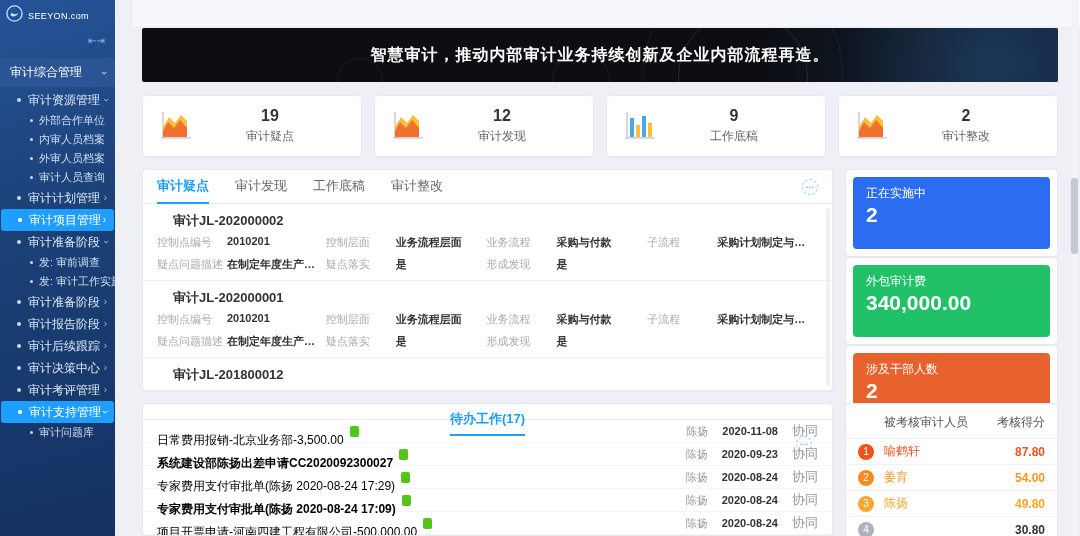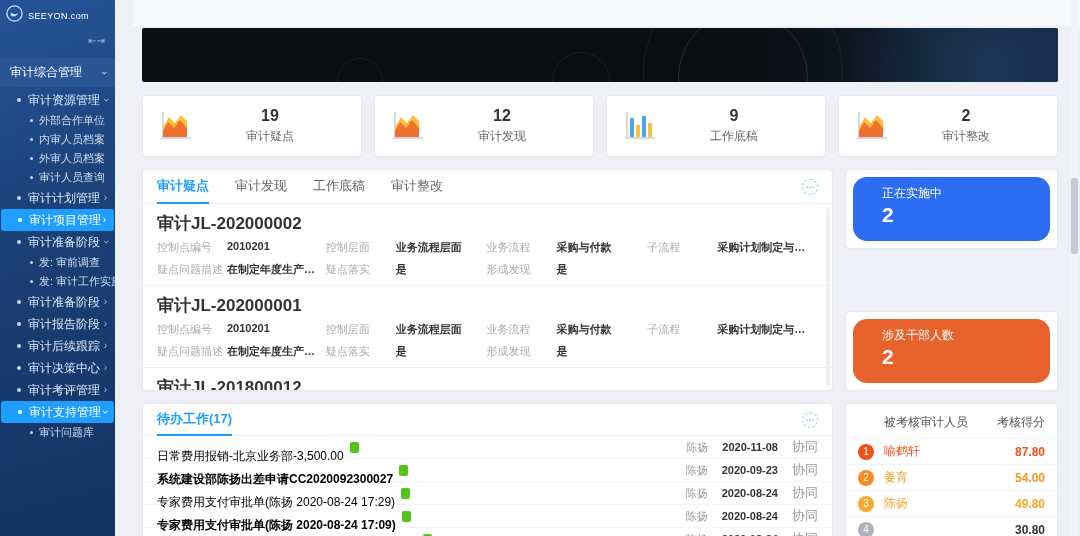--- a/index.html
+++ b/index.html
@@ -55,36 +55,36 @@
   .mid { display:flex; gap:12px; margin-top:12px; height:222px; }
   .card { background:#fff; border:1px solid #e7e9ef; border-radius:4px; box-shadow:0 1px 2px rgba(0,0,0,.03); }
   .list-card { flex:1; position:relative; overflow:hidden; }
   .tabs { display:flex; align-items:center; gap:26px; height:34px; padding:0 14px; border-bottom:1px solid #ececf0; }
   .tab { font-size:13px; color:#666; line-height:32px; height:34px; cursor:pointer; }
   .tab.active { color:#1e9fff; font-weight:600; border-bottom:2px solid #1e9fff; }
   .more { margin-left:auto; width:16px; height:16px; border:1px dashed #8fd0ff; border-radius:50%;
     color:#1e9fff; font-size:9px; line-height:14px; text-align:center; cursor:pointer; flex:none; }
   .audit-item { padding:5px 16px 1px 14px; border-bottom:1px solid #f0f0f3; }
   .audit-item:last-child { border-bottom:none; }
-  .audit-title { font-size:17px; font-weight:700; color:#333; margin:3px 0 5px; }
+  .audit-title { font-size:13px; font-weight:700; color:#333; margin:3px 16px 5px; }
   .detail-row { display:grid; grid-template-columns:1.05fr 1fr 1fr 1.05fr; margin-bottom:7px; }
   .pair { display:flex; font-size:11px; min-width:0; }
   .pair .lbl { flex:none; width:70px; color:#aaa; }
   .pair .val { color:#333; font-weight:600; white-space:nowrap; overflow:hidden; text-overflow:ellipsis; padding-right:8px; }
   .list-scroll { position:absolute; right:2px; top:38px; bottom:4px; width:4px; background:#eef0f3; border-radius:2px; }
 
   .right-col { width:213px; display:flex; flex-direction:column; justify-content:space-between; }
   .kpi-wrap { background:#fff; border:1px solid #e7e9ef; border-radius:4px; padding:7px; box-shadow:0 1px 2px rgba(0,0,0,.03); }
-  .kpi { border-radius:14px; color:#fff; padding:8px 29px; height:64px; cursor:pointer; }
+  .kpi { border-radius:4px; color:#fff; padding:8px 13px; height:72px; cursor:pointer; }
   .kpi-label { font-size:12px; }
   .kpi-value { font-size:21px; font-weight:600; margin-top:1px; }
 
   .bottom { display:flex; gap:12px; margin-top:12px; align-items:flex-start; }
   .todo-card { flex:1; overflow:hidden; }
-  .todo-head { display:flex; align-items:center; height:32px; padding:0 14px; border-bottom:1px solid #ececf0; }
+  .todo-head { display:flex; align-items:center; height:16px; padding:0 20px; border-bottom:1px solid #ececf0;flex-direction:column; }
   .todo-title { font-size:13px; color:#1e9fff; font-weight:600; height:32px; line-height:30px; border-bottom:2px solid #1e9fff; }
   .todo-row { display:flex; align-items:center; padding:4px 14px; height:23px; font-size:12px; border-bottom:1px solid #f5f5f7; cursor:pointer; }
   .todo-text { color:#000000; white-space:nowrap; overflow:hidden; text-overflow:ellipsis;margin-top:19px; }
   .todo-text.bold { font-weight:700; }
   .doc-badge { flex:none; width:9px; height:11px; background:#52c41a; border-radius:2px; margin-left:6px; }
   .todo-meta { margin-left:auto; display:flex; align-items:center; gap:14px; flex:none; padding-left:12px; }
   .person { color:#999; font-size:11px; }
   .date { color:#333; font-weight:700; font-size:11px; }
   .tag { color:#999; font-size:13px; }
 
@@ -206,20 +206,21 @@
   </aside>
 
   <main class="main">
     <div class="top-strip"></div>
 
     <div class="banner">
       <span class="circ c1"></span>
       <span class="circ c2"></span>
       <span class="circ c3"></span>
       <span class="circ c4"></span>
+      <div class="banner-text">智慧审计，推动内部审计业务持续创新及企业内部流程再造。</div>
     </div>
 
     <div class="stats" id="stats-row">
         <div class="stat-card">
           <span class="stat-icon"><svg width="34" height="30" viewBox="0 0 34 30">
               <path d="M4 2v26" stroke="#c9ced6" stroke-width="1.5" fill="none"></path>
               <path d="M2 28h30" stroke="#c9ced6" stroke-width="1.5" fill="none"></path>
               <path d="M4 17 L10 7 L16 13 L22 5 L28 11 L28 27 L4 27 Z" fill="#fbbf3b"></path>
               <path d="M4 21 L9 12 L15 18 L21 10 L28 18 L28 27 L4 27 Z" fill="#f0702e"></path>
             </svg></span>
@@ -373,20 +374,26 @@
         <div class="list-scroll"></div>
       </section>
       <aside class="right-col" id="kpi-col">
           <div class="kpi-wrap">
             <div class="kpi" style="background: rgb(43, 108, 240);">
               <div class="kpi-label">正在实施中</div>
               <div class="kpi-value">2</div>
             </div>
           </div>
           <div class="kpi-wrap">
+            <div class="kpi" style="background: rgb(33, 193, 103);">
+              <div class="kpi-label">外包审计费</div>
+              <div class="kpi-value">340,000.00</div>
+            </div>
+          </div>
+          <div class="kpi-wrap">
             <div class="kpi" style="background: rgb(232, 98, 45);">
               <div class="kpi-label">涉及干部人数</div>
               <div class="kpi-value">2</div>
             </div>
           </div>
         </aside>
     </div>
 
     <div class="bottom">
       <section class="card todo-card">

